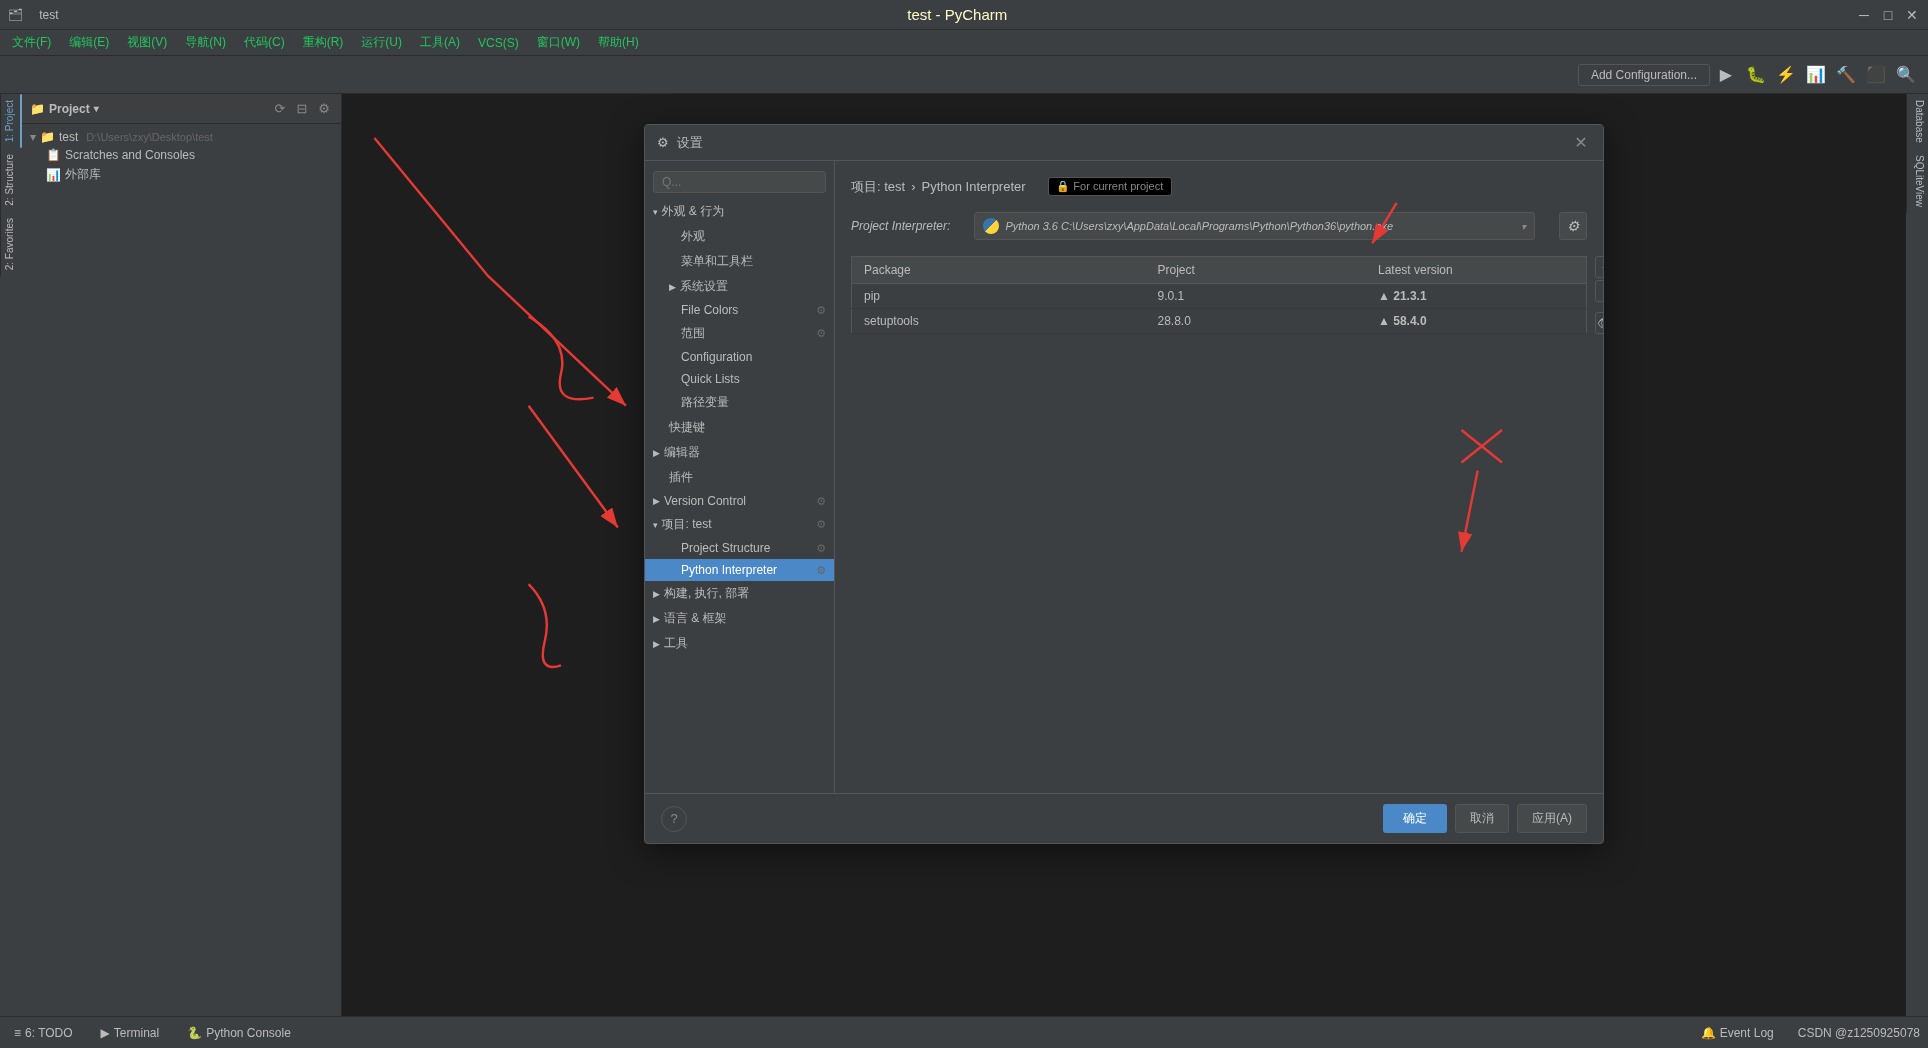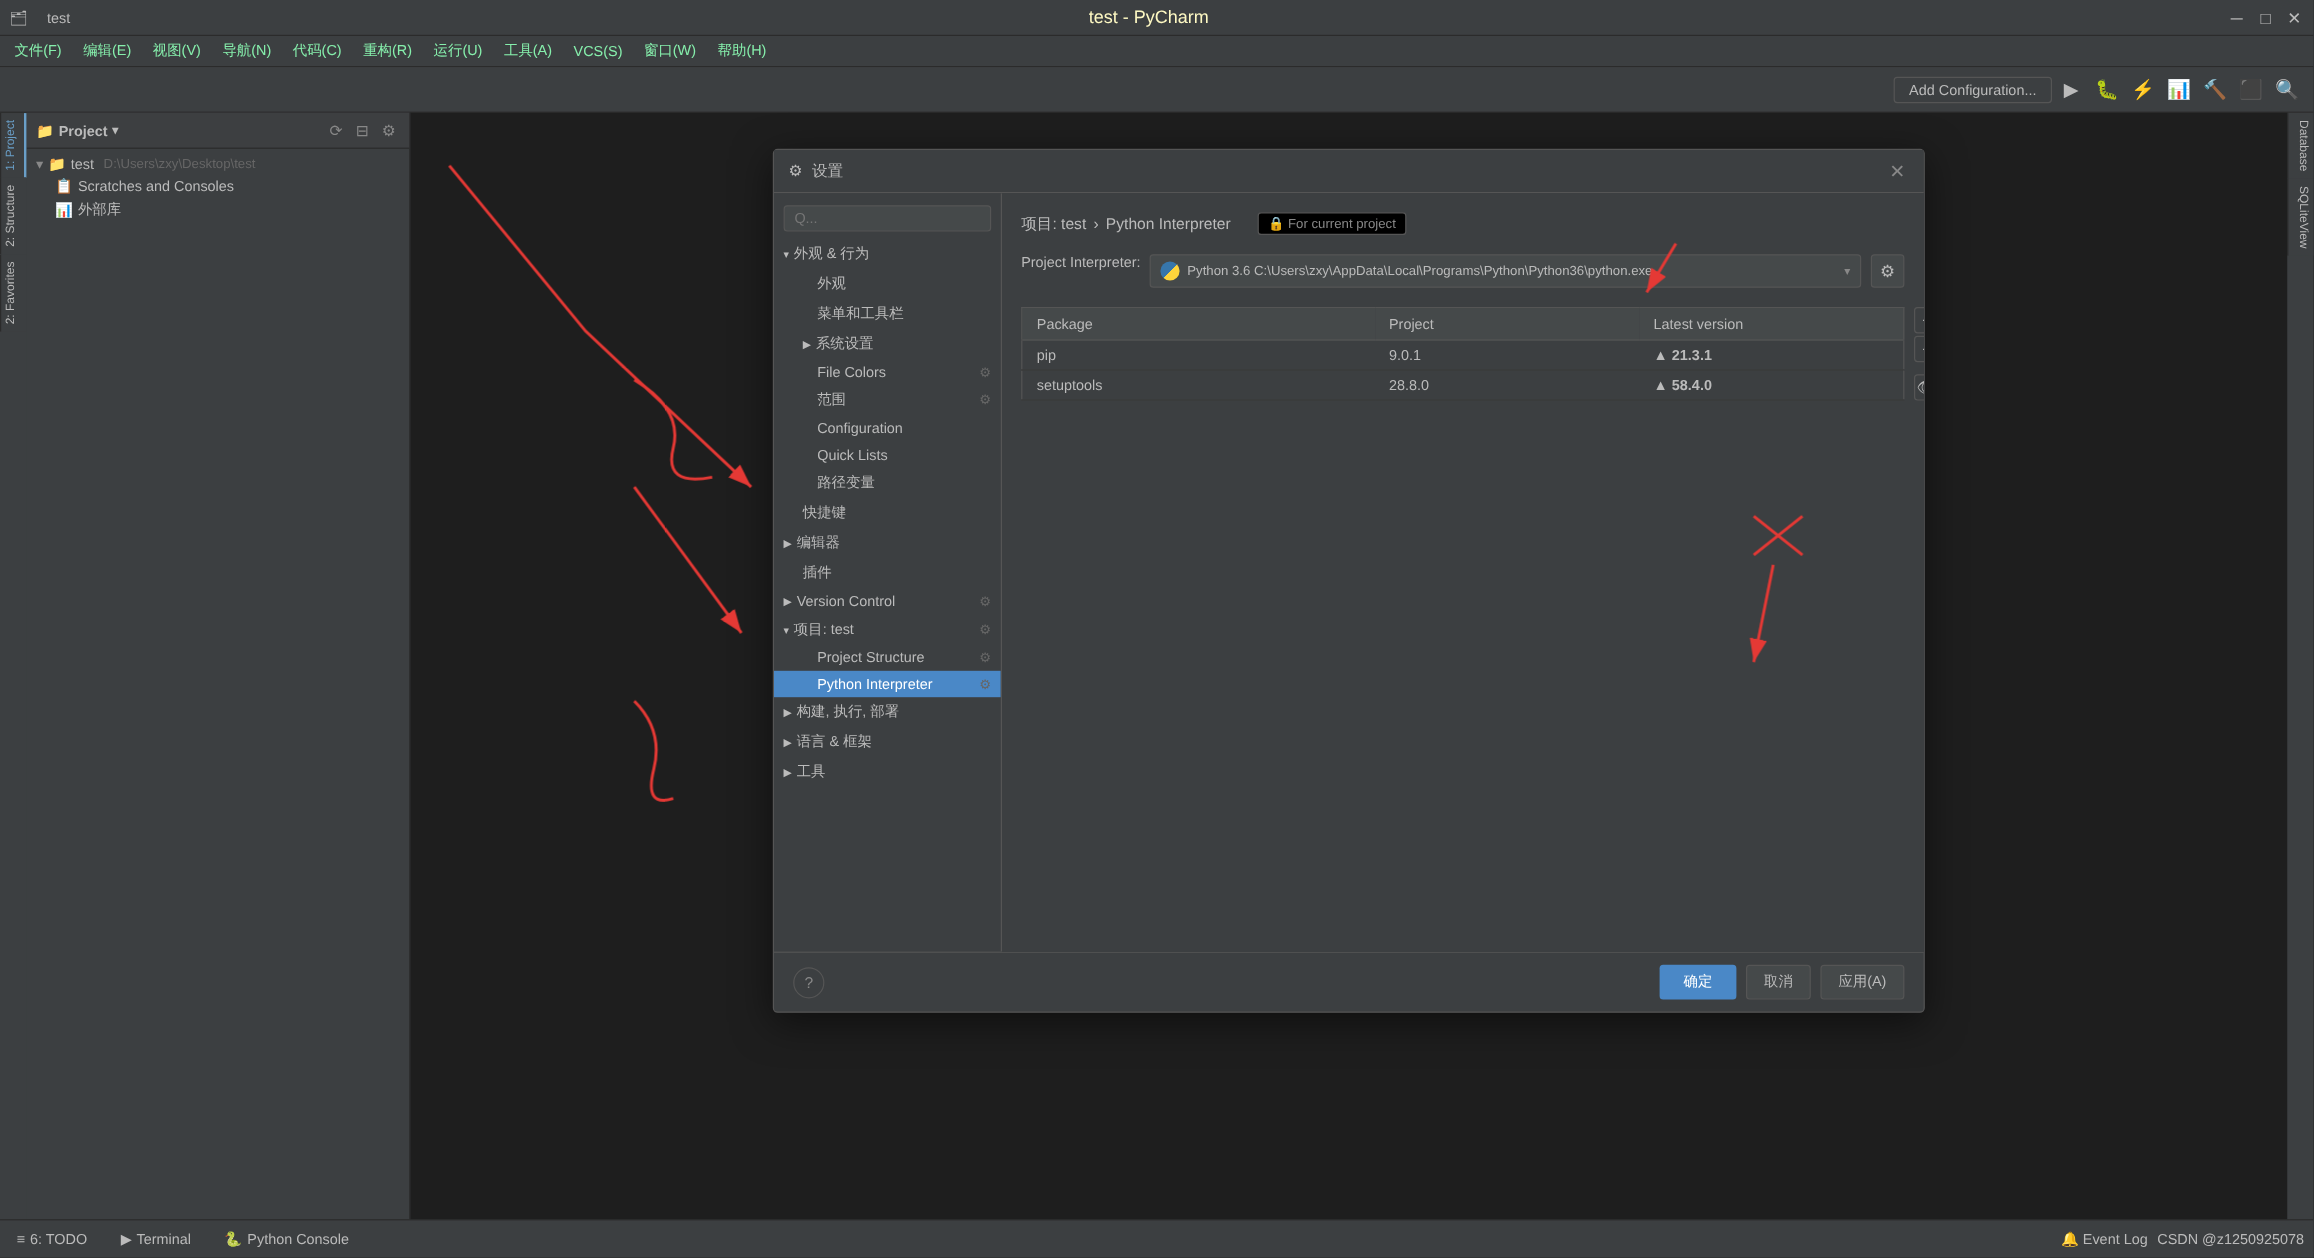--- a/index.html
+++ b/index.html
@@ -57,21 +57,21 @@
       background: #3c3f41;
       display: flex;
       align-items: center;
       padding: 0 4px;
       gap: 2px;
       border-bottom: 1px solid #2b2b2b;
     }
     .menu-item {
       padding: 2px 8px;
       font-size: 12px;
-      color: #86efac;
+      color: #22c55e;
       cursor: pointer;
       border-radius: 3px;
     }
 
     
     .toolbar {
       height: 38px;
       background: #3c3f41;
       display: flex;
       align-items: center;
@@ -290,22 +290,24 @@
       border: 1px solid #555;
       border-radius: 3px;
       padding: 2px 8px;
       font-size: 11px;
       color: #888;
       cursor: pointer;
     }
 
     .interpreter-row {
       display: flex;
-      gap: 8px;
+      align-items: center;
+      gap: 24px;
       margin-bottom: 16px;
+      font-style: italic;
     }
     .interpreter-label {
       font-size: 12px;
       color: #bbb;
       white-space: nowrap;
     }
     .interpreter-select {
       flex: 1;
       height: 28px;
       background: #45494a;
@@ -460,21 +462,21 @@
       font-size: 12px;
       color: #bbb;
       cursor: pointer;
       padding: 2px 6px;
       border-radius: 3px;
     }
     .bottom-right {
       margin-left: auto;
       display: flex;
       align-items: center;
-      gap: 8px;
+      gap: 24px;
       font-size: 12px;
       color: #bbb;
     }
 
     
     .red-annotations {
       position: absolute;
       top: 0; left: 0; right: 0; bottom: 0;
       pointer-events: none;
       z-index: 200;

